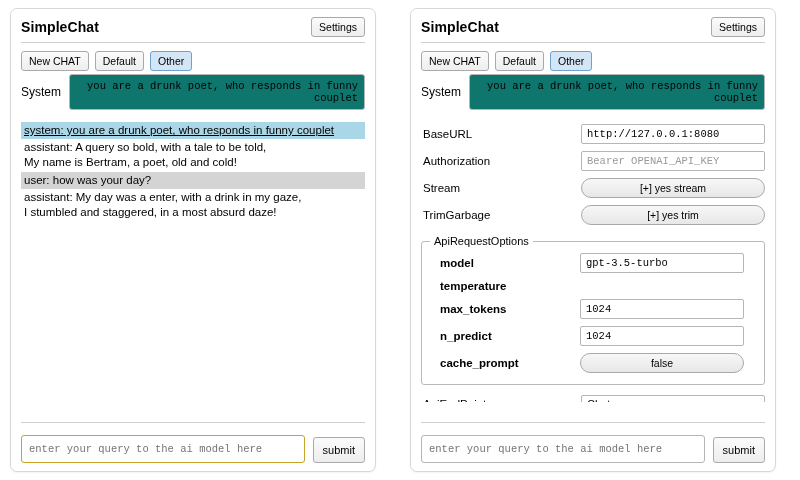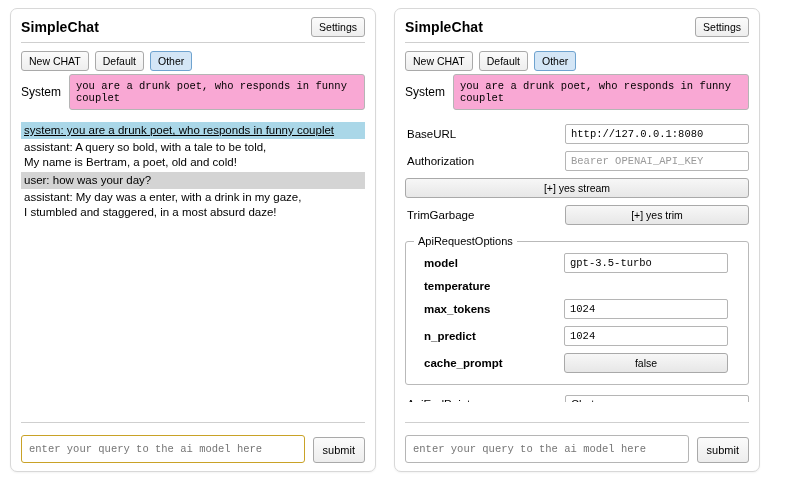--- a/index.html
+++ b/index.html
@@ -12,21 +12,21 @@
     font-size: 12px;
     color: #000000;
     overflow: hidden;
   }
 
   .page {
     position: relative;
     width: 800px;
     height: 480px;
     display: flex;
-    gap: 18px;
+    gap: 34px;
     padding: 8px 10px;
     box-sizing: border-box;
   }
 
   .panel {
     position: relative;
     width: 366px;
     height: 464px;
     background: #ffffff;
     border: 1px solid #d8d8d8;
@@ -82,27 +82,28 @@
     gap: 8px;
     margin-top: 3px;
   }
   .sys-label {
     font-size: 12px;
   }
   .txtbox {
     flex: 1;
     border: 1px solid #b5b5b5;
     border-radius: 3px;
-    background: #f9a8d4;
+    background: #0f766e;
     font-family: "Liberation Mono", monospace;
     font-size: 10.5px;
     padding: 5px 6px;
     color: #000;
     box-sizing: border-box;
     outline: none;
+    text-align: right;
   }
 
   
   .chat {
     margin-top: 12px;
     flex: 1;
     overflow: hidden;
     font-size: 11.5px;
     line-height: 1.32;
   }
@@ -175,21 +176,21 @@
     outline: none;
     color: #000;
   }
   .inp.ph { color: #9a9a9a; }
 
   .togglebtn {
     width: 100%;
     text-align: center;
     background: linear-gradient(#f7f7f7, #e7e7e7);
     border: 1px solid #a9a9a9;
-    border-radius: 3px;
+    border-radius: 10px;
     font-size: 10.5px;
     padding: 3px 0;
     box-sizing: border-box;
   }
 
   .sel-ctl {
     width: 100%;
     border: 1px solid #b5b5b5;
     border-radius: 2px;
     background: #fff;
@@ -281,20 +282,21 @@
       </div>
 
       <div class="frow">
         <div class="flabel">Authorization</div>
         <div class="fctl">
           <div class="inp ph">Bearer OPENAI_API_KEY</div>
         </div>
       </div>
 
       <div class="frow">
+        <div class="flabel">Stream</div>
         <div class="fctl">
           <button class="togglebtn">[+] yes stream</button>
         </div>
       </div>
 
       <div class="frow">
         <div class="flabel">TrimGarbage</div>
         <div class="fctl">
           <button class="togglebtn">[+] yes trim</button>
         </div>

